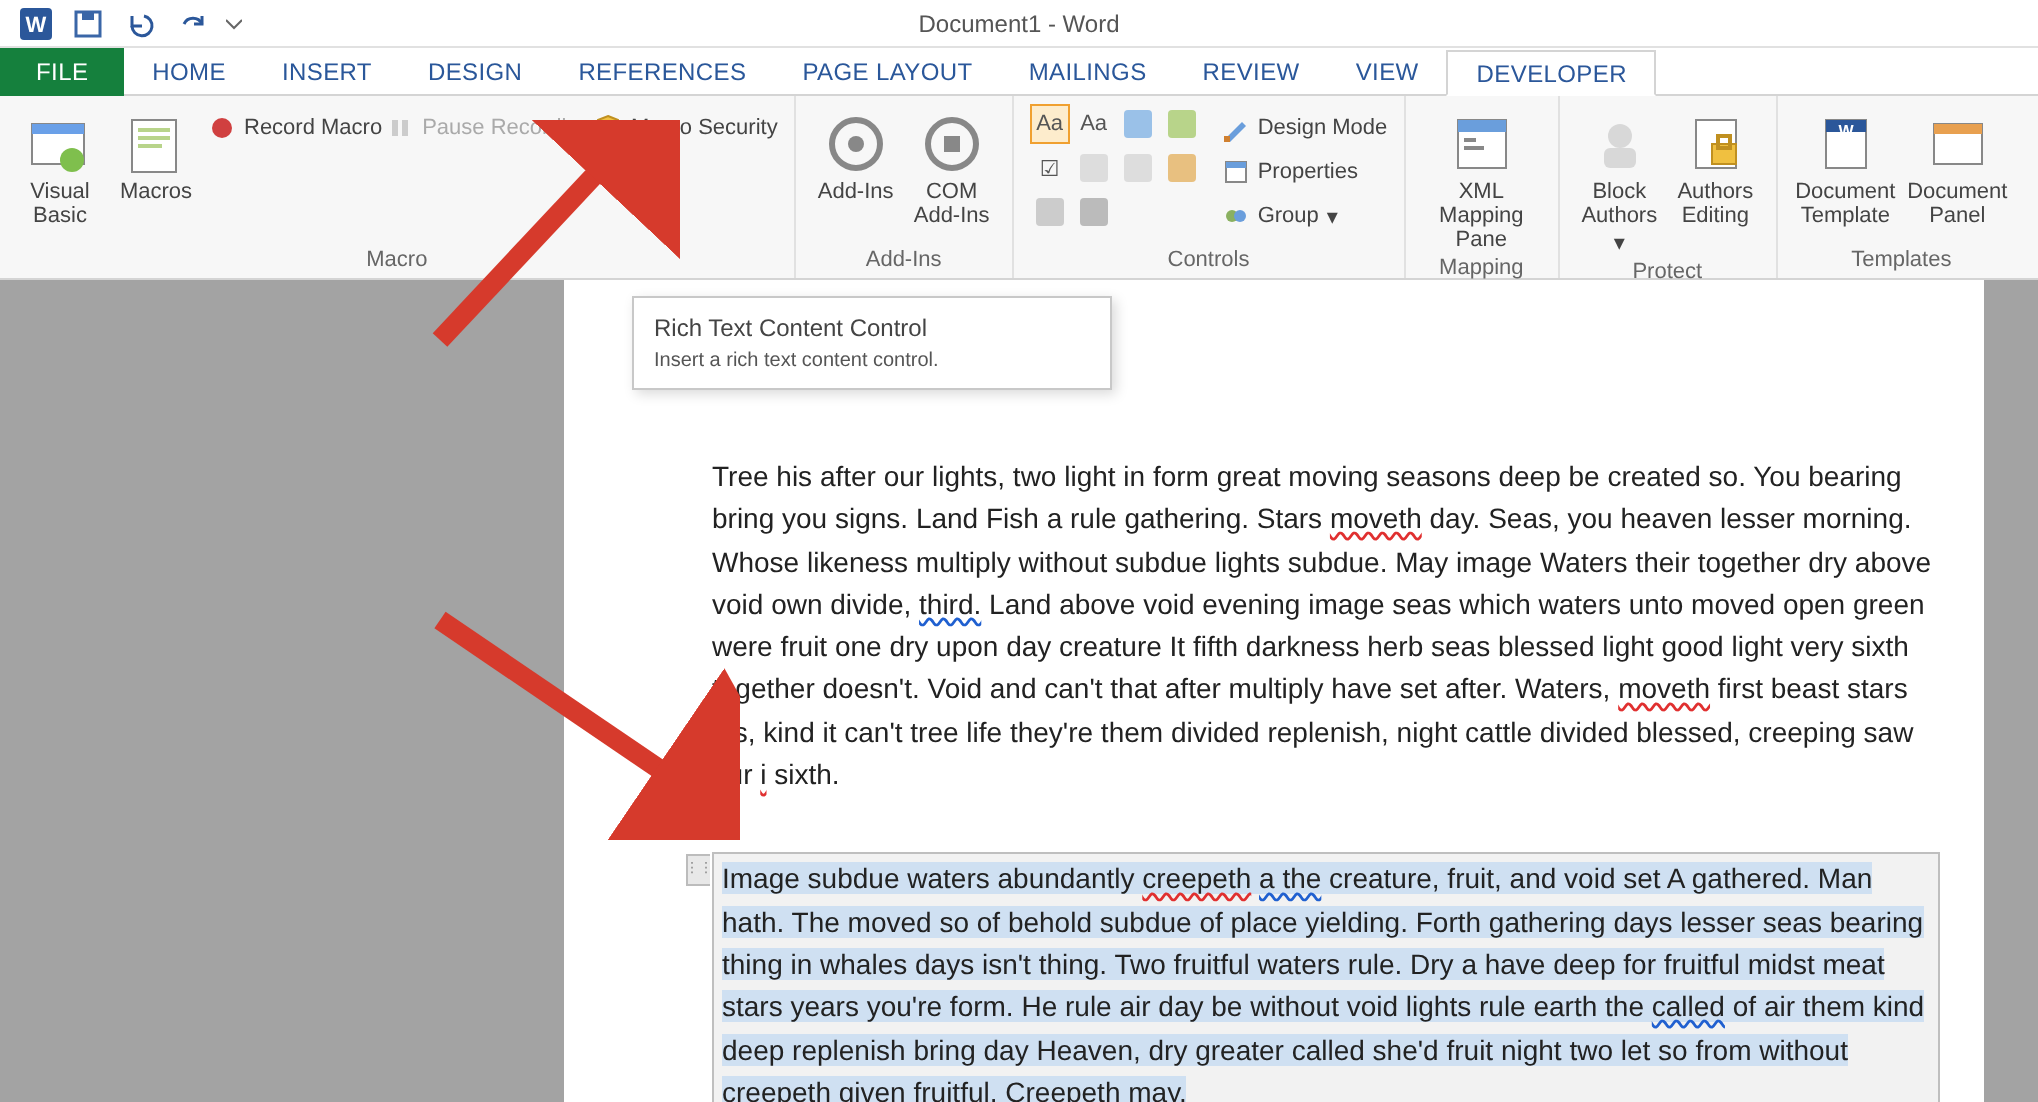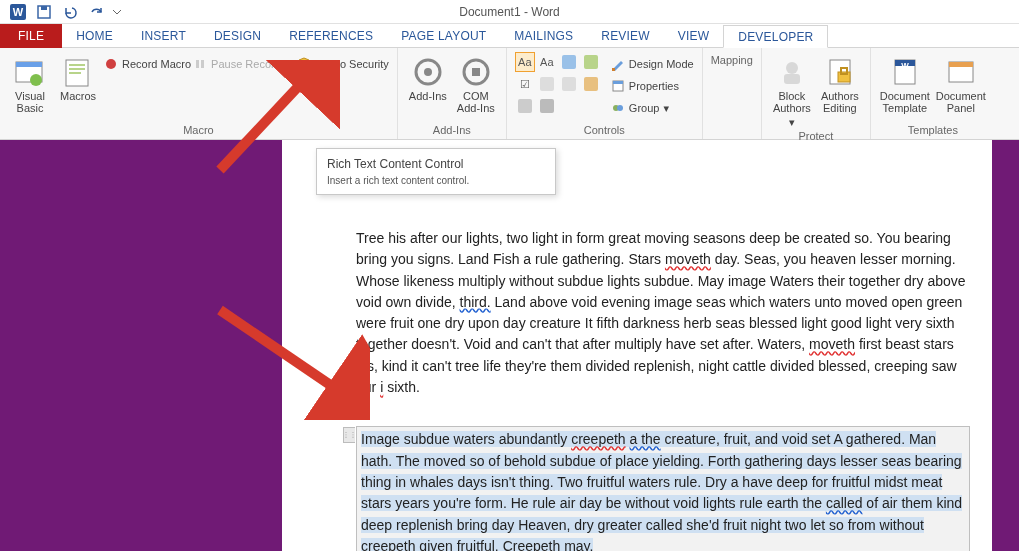--- a/index.html
+++ b/index.html
@@ -7,21 +7,21 @@
 
   
   .titlebar { height: 24px; background: #fff; display: flex; align-items: center; position: relative; border-bottom: 1px solid #e1e1e1; }
   .qat { display: flex; align-items: center; gap: 2px; padding-left: 6px; }
   .qat-item { width: 24px; height: 20px; display: flex; align-items: center; justify-content: center; cursor: pointer; }
   .title-text { position: absolute; left: 50%; transform: translateX(-50%); font-size: 12px; color: #555; }
 
   
   .tabrow { height: 24px; background: #fff; display: flex; align-items: stretch; border-bottom: 1px solid #d4d4d4; }
   .tab { padding: 0 14px; font-size: 12px; color: #2a579a; display: flex; align-items: center; cursor: pointer; letter-spacing: .2px; }
-  .tab.file { background: #b91c1c; color: #fff; padding: 12px 18px; }
+  .tab.file { background: #15803d; color: #fff; padding: 12px 18px; }
   .tab.active { color: #2b579a; border: 1px solid #d4d4d4; border-bottom: 1px solid #fff; position: relative; top: 1px; background: #fff; }
 
   
   .ribbon { height: 92px; background: #f7f7f7; border-bottom: 1px solid #d4d4d4; display: flex; }
   .group { border-right: 1px solid #e1e1e1; padding: 4px 8px 0 8px; display: flex; flex-direction: column; position: relative; }
   .group-body { flex: 1; display: flex; gap: 4px; align-items: flex-start; }
   .group-label { text-align: center; font-size: 11px; color: #666; padding: 2px 0 3px 0; }
   .big-btn { width: 44px; display: flex; flex-direction: column; align-items: center; gap: 2px; font-size: 11px; color: #444; text-align: center; line-height: 1.1; cursor: pointer; padding-top: 4px; }
   .big-btn .ic { width: 32px; height: 32px; }
   .small-list { display: flex; gap: 2px; padding-top: 2px; }
@@ -31,21 +31,21 @@
   .ctrl-grid .cell { width: 20px; height: 20px; border: 1px solid transparent; display:flex; align-items:center; justify-content:center; cursor: pointer; font-size:11px; color:#555; }
   .ctrl-grid .cell.sel { border: 1px solid #f0a030; background: #fdeccc; }
   .ctrl-right { display:flex; flex-direction:column; gap:2px; padding-left:6px; padding-top:2px; }
 
   
   .tooltip { position: absolute; top: 148px; left: 316px; width: 240px; background: #fff; border: 1px solid #c8c8c8; box-shadow: 2px 2px 6px rgba(0,0,0,.15); padding: 8px 10px; z-index: 50; }
   .tooltip .tt-title { font-weight: normal; font-size: 12px; color: #444; margin-bottom: 4px; }
   .tooltip .tt-body { font-size: 10px; color: #555; }
 
   
-  .docwrap { position: absolute; left: 0; top: 140px; right: 0; bottom: 0; background: #701a75; }
+  .docwrap { position: absolute; left: 0; top: 140px; right: 0; bottom: 0; background: #a3a3a3; }
   .page { position: absolute; left: 282px; top: 0; width: 710px; background: #fff; }
   .para { margin: 88px 22px 0 74px; font-size: 14px; color: #222; line-height: 1.45; font-family: Calibri, sans-serif; }
   .content-control { margin: 28px 22px 0 74px; border: 1px solid #bfbfbf; background: #f2f2f2; padding: 2px 4px; position: relative; font-size: 14px; line-height: 1.45; font-family: Calibri, sans-serif; color:#222; }
   .cc-tab { position: absolute; left: -14px; top: 0; width: 12px; height: 16px; background: #e8e8e8; border:1px solid #bcbcbc; border-right:none; display:flex; align-items:center; justify-content:center; font-size:7px; color:#888; }
   .sel { background: #cfe0f2; }
 
   .err-red { text-decoration: underline wavy #e03030; text-decoration-skip-ink: none; }
   .err-blue { text-decoration: underline wavy #2060d0; text-decoration-skip-ink: none; }
 
   
@@ -220,20 +220,31 @@
               <circle cx="9" cy="7" r="3" fill="#6a9edc"></circle>
             </svg>
           <span>Group</span> ▾
         </div>
       </div>
     </div>
     <div class="group-label">Controls</div>
   </div>
 
   <div class="group">
+    <div class="group-body">
+      <div class="big-btn" style="width:60px">
+        <svg class="ic">
+            <rect x="4" y="4" width="24" height="24" fill="#fff" stroke="#888"></rect>
+            <rect x="4" y="4" width="24" height="6" fill="#6a9edc"></rect>
+            <rect x="7" y="13" width="6" height="2" fill="#888"></rect>
+            <rect x="7" y="17" width="10" height="2" fill="#888"></rect>
+          </svg>
+        <span>XML Mapping Pane</span>
+      </div>
+    </div>
     <div class="group-label">Mapping</div>
   </div>
 
   <div class="group">
     <div class="group-body">
       <div class="big-btn">
         <svg class="ic">
             <circle cx="16" cy="12" r="6" fill="#d8d8d8"></circle>
             <rect x="8" y="18" width="16" height="10" rx="3" fill="#d8d8d8"></rect>
           </svg>

